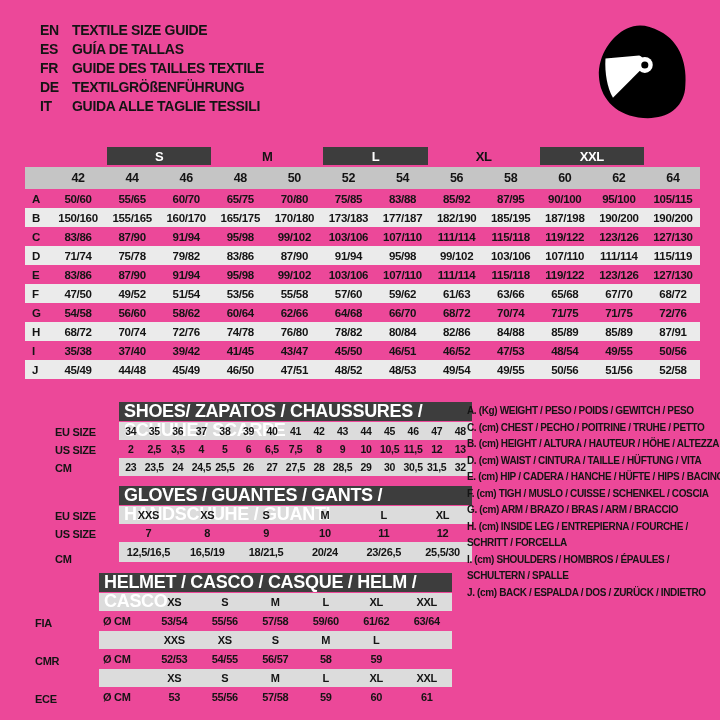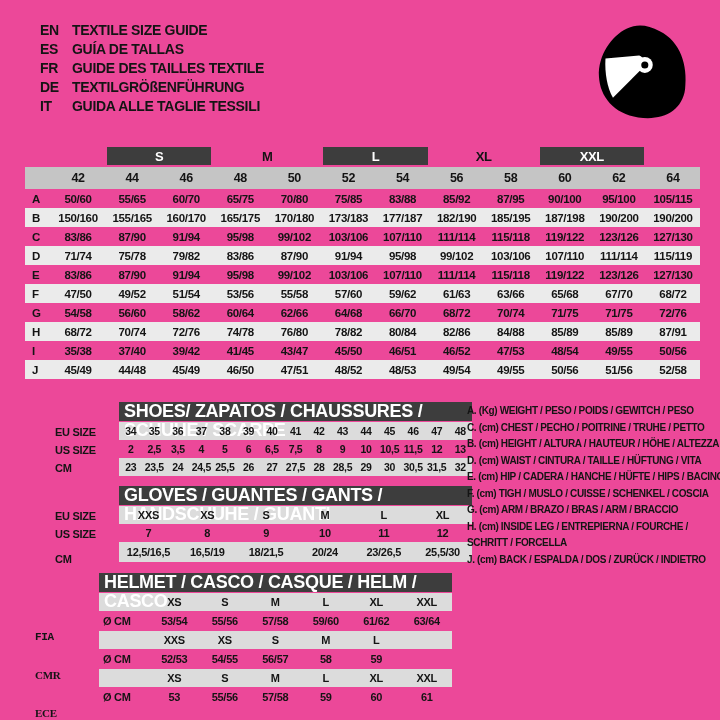--- a/index.html
+++ b/index.html
@@ -44,22 +44,22 @@
   .trow.gray{background:var(--gray2);}
   .shoes .trow{grid-template-columns:repeat(15,1fr);}
   .gloves .trow{grid-template-columns:repeat(6,1fr);font-size:11px;}
   .gloves .trow:last-child{height:20px;}
   
   .htrow{display:grid;grid-template-columns:50px repeat(6,1fr);height:18px;align-items:center;font-size:11px;}
   .htrow.gray{background:var(--gray2);}
   .htrow.data{height:20px;}
   .htrow .ocm{text-align:left;padding-left:4px;}
   .helmet .rl .lab{height:20px;line-height:20px;}
-  .helmet .rl .lab:first-child{margin-top:54px;font-family:Liberation Mono, monospace;}
-  .helmet .rl .lab + .lab{margin-top:18px;font-family:Liberation Serif, serif;}
+  .helmet .rl .lab:first-child{margin-top:40px;}
+  .helmet .rl .lab + .lab{margin-top:18px;}
   
   .legend{position:absolute;left:467px;top:403px;width:250px;font-size:10px;line-height:16.5px;
           letter-spacing:-0.35px;}
   .legend .lline{white-space:nowrap;}
 </style>
 </head>
 <body>
 
 <div class="page">
 
@@ -452,17 +452,21 @@
         <div class="lline">F. (cm) TIGH / MUSLO / CUISSE / SCHENKEL / COSCIA</div>
       </div>
       <div class="item">
         <div class="lline">G. (cm) ARM / BRAZO / BRAS / ARM / BRACCIO</div>
       </div>
       <div class="item">
         <div class="lline">H. (cm) INSIDE LEG / ENTREPIERNA / FOURCHE /</div>
         <div class="lline">SCHRITT / FORCELLA</div>
       </div>
       <div class="item">
+        <div class="lline">I. (cm) SHOULDERS / HOMBROS / ÉPAULES /</div>
+        <div class="lline">SCHULTERN / SPALLE</div>
+      </div>
+      <div class="item">
         <div class="lline">J. (cm) BACK / ESPALDA / DOS / ZURÜCK / INDIETRO</div>
       </div>
     </div>
 
 </div>
 
 </body></html>

